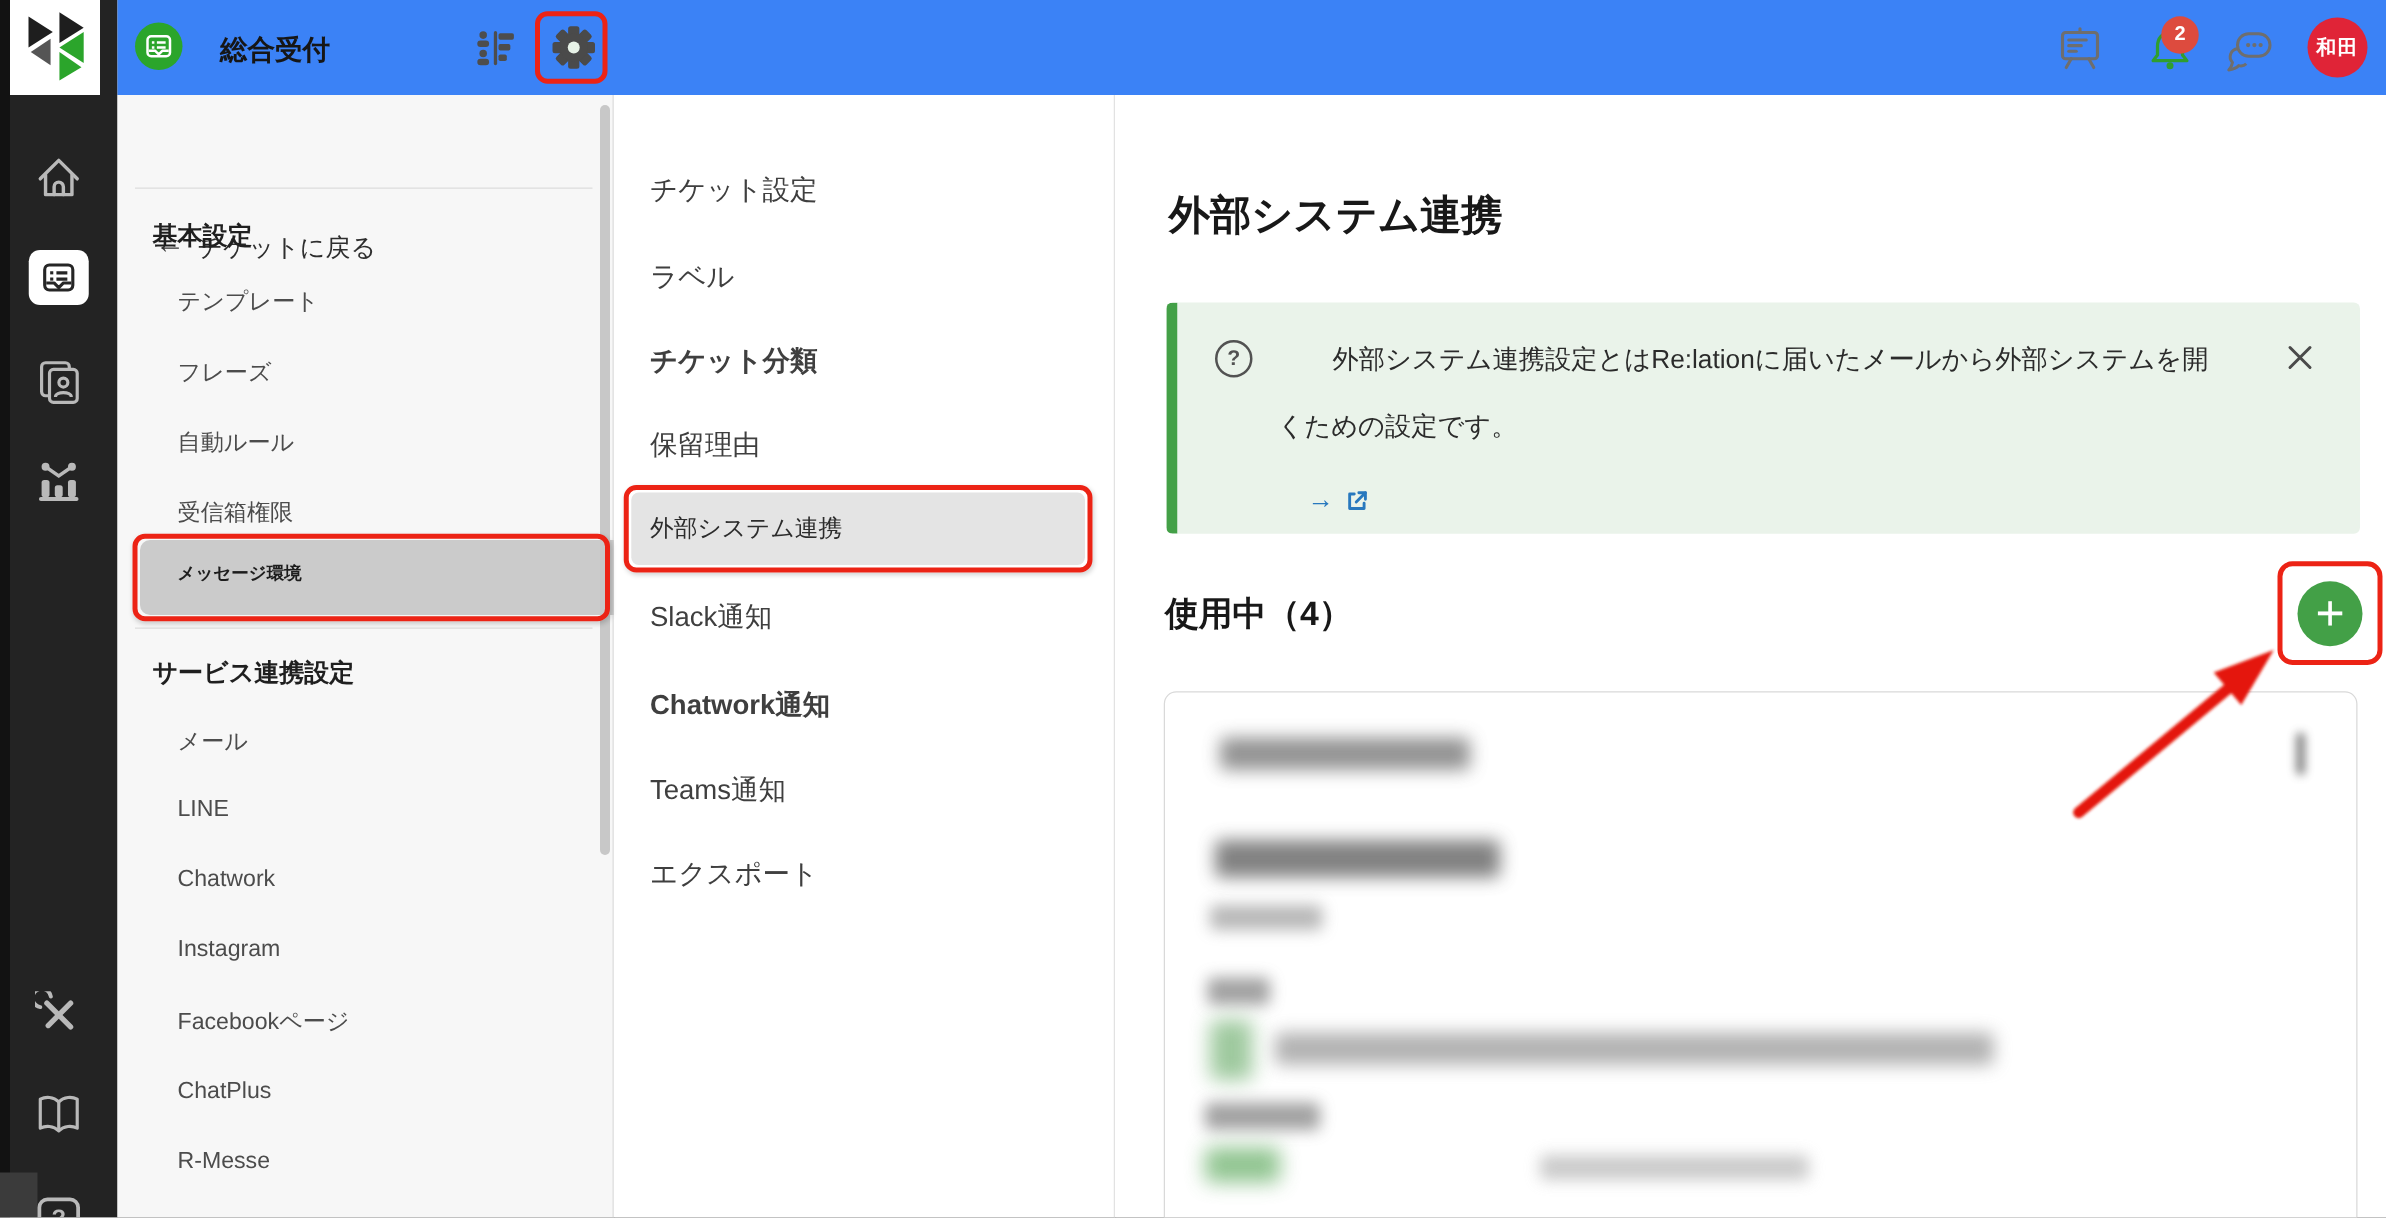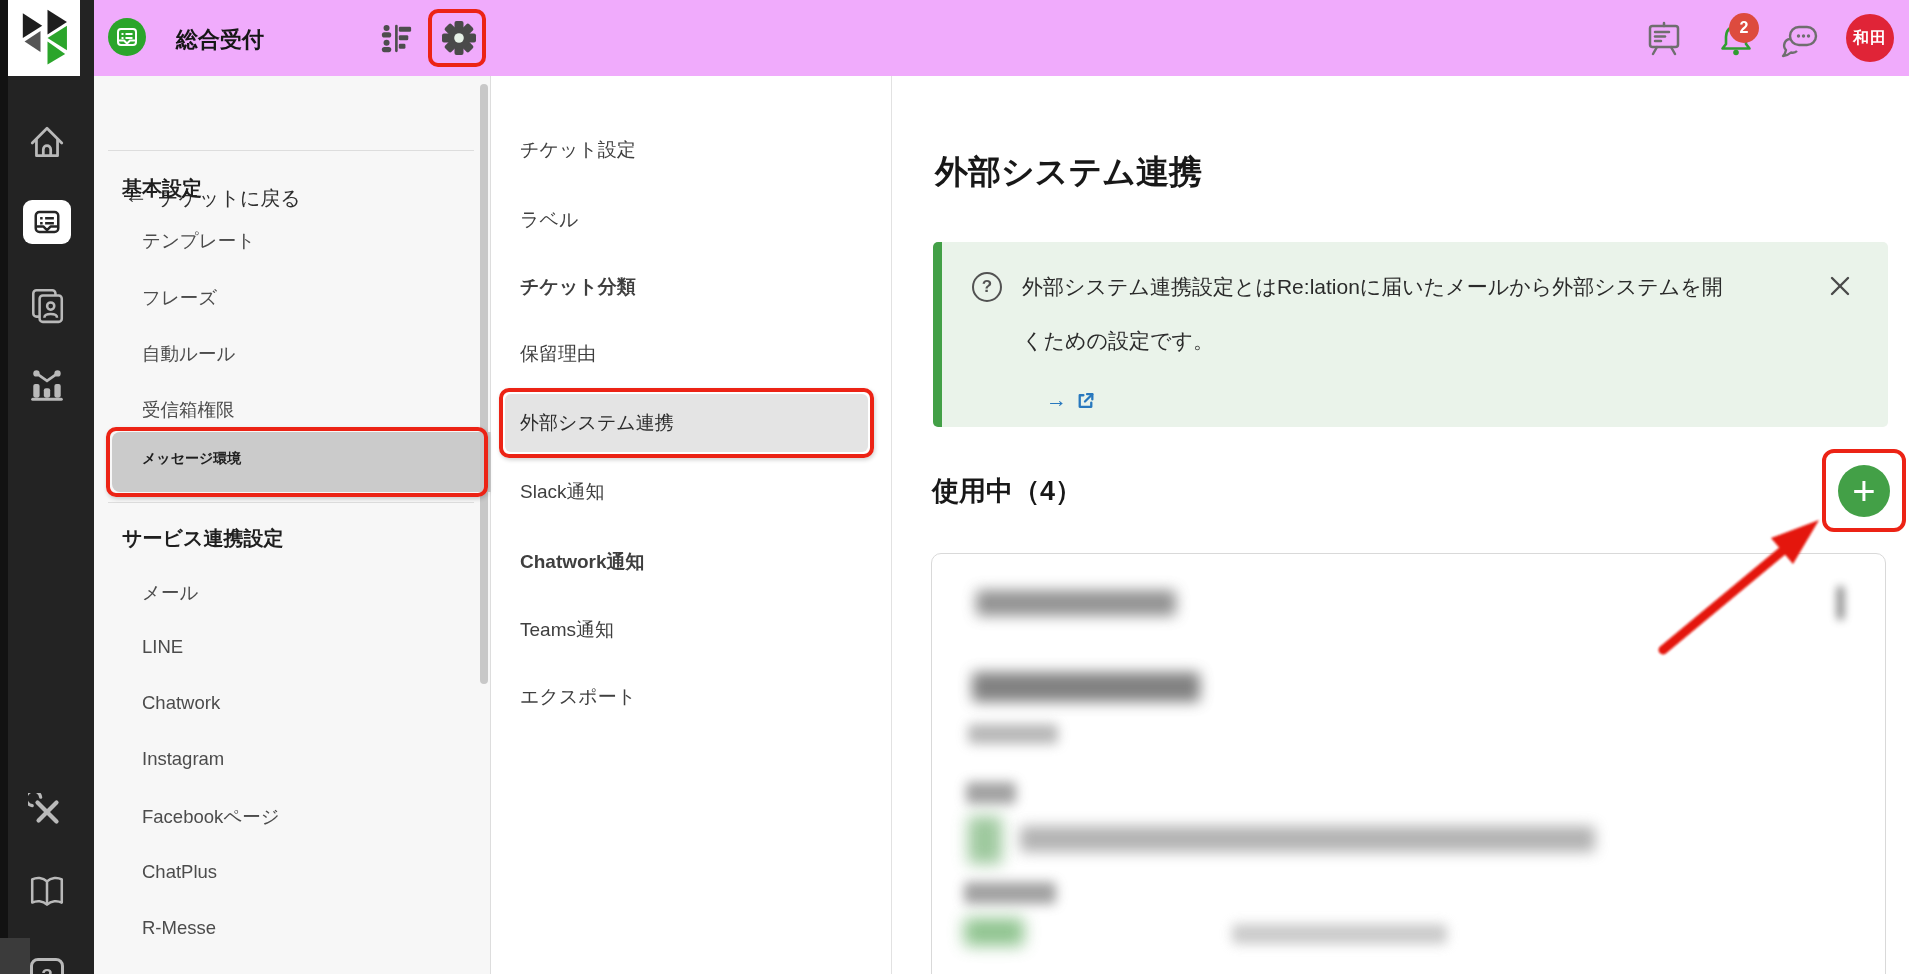--- a/index.html
+++ b/index.html
@@ -9,41 +9,41 @@
   
   .rail{left:0;top:0;width:94px;height:974px;background:#232323;}
   .rail-edge{left:0;top:0;width:8px;height:974px;background:#121212;}
   .rail-corner{left:0;top:938px;width:30px;height:36px;background:#3b3b3b;}
   .logo-box{left:8px;top:0;width:72px;height:76px;background:#ffffff;display:flex;align-items:center;justify-content:center;}
   .rail-ico{left:26px;width:42px;height:42px;display:flex;align-items:center;justify-content:center;}
   .rail-active{left:23px;top:200px;width:48px;height:44px;background:#ffffff;border-radius:9px;display:flex;align-items:center;justify-content:center;}
   .help-box{left:30px;top:958px;width:34px;height:34px;border:3px solid #b9b9b9;border-radius:8px;
     color:#b9b9b9;font-size:19px;font-weight:bold;text-align:center;line-height:30px;box-sizing:border-box;}
   
-  .topbar{left:94px;top:0;width:1815px;height:76px;background:#f0abfc;}
+  .topbar{left:94px;top:0;width:1815px;height:76px;background:#3b82f6;}
   .inbox-circle{left:14px;top:18px;width:38px;height:38px;border-radius:50%;background:#2ba52b;display:flex;align-items:center;justify-content:center;}
   .inbox-name{left:82px;top:25px;font-size:22px;font-weight:bold;color:#161616;}
   .tb-ico{display:flex;align-items:center;justify-content:center;}
   .avatar{left:1752px;top:14px;width:48px;height:48px;border-radius:50%;background:#e02437;color:#fff;
     font-size:16px;font-weight:bold;display:flex;align-items:center;justify-content:center;letter-spacing:1px;}
   .badge{left:1635px;top:13px;width:30px;height:30px;border-radius:50%;background:#dd4b3e;color:#fff;
     font-size:16px;font-weight:bold;display:flex;align-items:center;justify-content:center;}
   
   .panel1{left:94px;top:76px;width:397px;height:898px;background:#f7f7f7;border-right:1px solid #ddd;box-sizing:border-box;}
   .back-arrow{left:30px;top:105px;font-size:24px;color:#333;}
   .back-label{left:64px;top:109px;font-size:20px;color:#2e2e2e;}
   .divider{left:14px;width:366px;height:1px;background:#ddd;}
   .nav-header{left:28px;font-size:20px;font-weight:bold;color:#1f1f1f;}
   .nav-item{left:48px;font-size:18.5px;color:#4c4c4c;white-space:nowrap;cursor:pointer;}
   .nav-active-bar{left:18px;top:356px;width:379px;height:60px;background:#cbcbcb;border-radius:8px 0 0 8px;}
   .nav-active-label{left:48px;top:374px;font-size:14px;font-weight:bold;color:#1d1d1d;}
   .scroll-thumb{left:386px;top:8px;width:8px;height:600px;background:#c8c8c8;border-radius:4px;}
   
   .panel2{left:492px;top:76px;width:400px;height:898px;background:#fff;border-right:1px solid #e2e2e2;box-sizing:border-box;}
-  .menu-item{left:28px;font-size:19px;color:#3f3f3f;white-space:nowrap;cursor:pointer;}
+  .menu-item{left:28px;font-size:22px;color:#3f3f3f;white-space:nowrap;cursor:pointer;}
   .menu-active-bar{left:13px;top:318px;width:363px;height:58px;background:#e4e4e4;border-radius:6px;}
   .menu-active-label{left:28px;top:334px;font-size:19px;color:#2c2c2c;}
   
   .main{left:893px;top:76px;width:1016px;height:898px;background:#fff;}
   .page-title{left:42px;top:74px;font-size:33px;font-weight:bold;color:#181818;}
   .info-box{left:40px;top:166px;width:955px;height:185px;background:#eaf3ea;border-left:9px solid #43a047;border-radius:5px;box-sizing:border-box;}
   .q-circle{left:30px;top:30px;width:30px;height:30px;border:2.5px solid #525252;border-radius:50%;box-sizing:border-box;
     color:#525252;font-size:17px;font-weight:bold;text-align:center;line-height:25px;}
   .info-line{left:80px;font-size:21px;color:#2b2b2b;white-space:nowrap;}
   .info-link-row{left:104px;top:146px;display:flex;align-items:center;gap:8px;color:#2878be;font-size:21px;cursor:pointer;}
@@ -253,21 +253,21 @@
     <div class="abs menu-item" style="top:608px;">エクスポート</div>
   </div>
 
   <div class="abs main">
     <div class="abs page-title">外部システム連携</div>
 
     <div class="abs info-box">
       <div class="abs q-circle">
         <span>?</span>
       </div>
-      <div class="abs info-line" style="top:31px;">外部システム連携設定とはRe:lationに届いたメールから外部システムを開</div>
+      <div class="abs info-line" style="top:31px;margin-left:44px;">外部システム連携設定とはRe:lationに届いたメールから外部システムを開</div>
       <div class="abs info-line" style="top:85px;">くための設定です。</div>
       <div class="abs info-link-row">
         <span>→</span>
         <svg width="21" height="21" viewBox="0 0 20 20" fill="none" stroke="#2878be" stroke-width="2.2" stroke-linecap="round" stroke-linejoin="round">
           <path d="M8,5 H4.5 V16 H15.5 V12"></path>
           <path d="M11.5,4 H16.5 V9"></path>
           <path d="M16.5,4 L9.5,11"></path>
         </svg>
       </div>
       <div class="abs close-btn">

